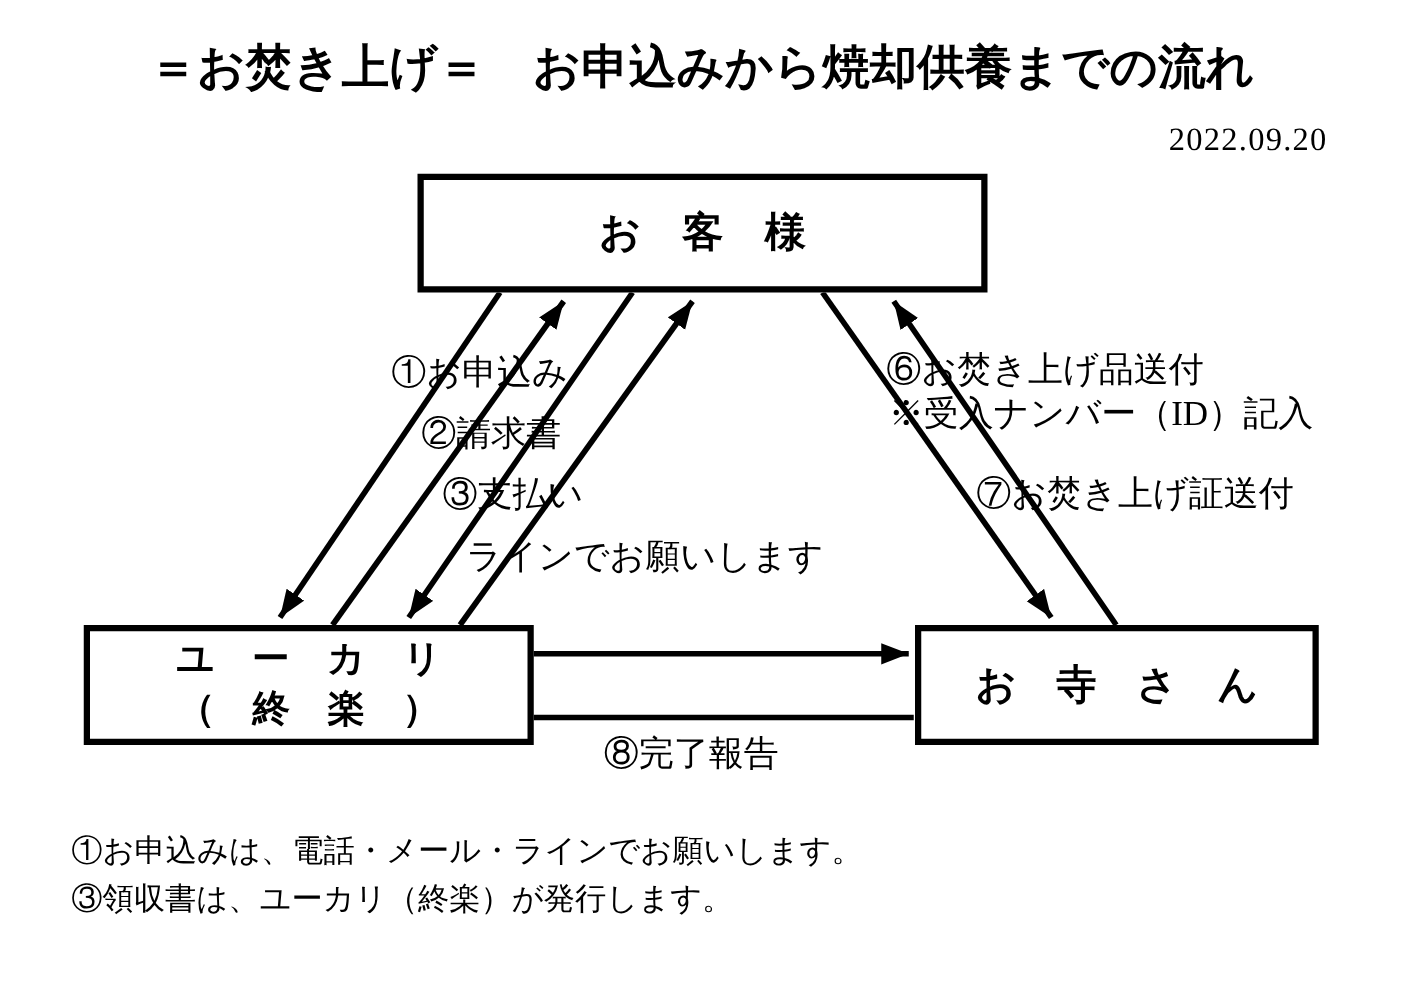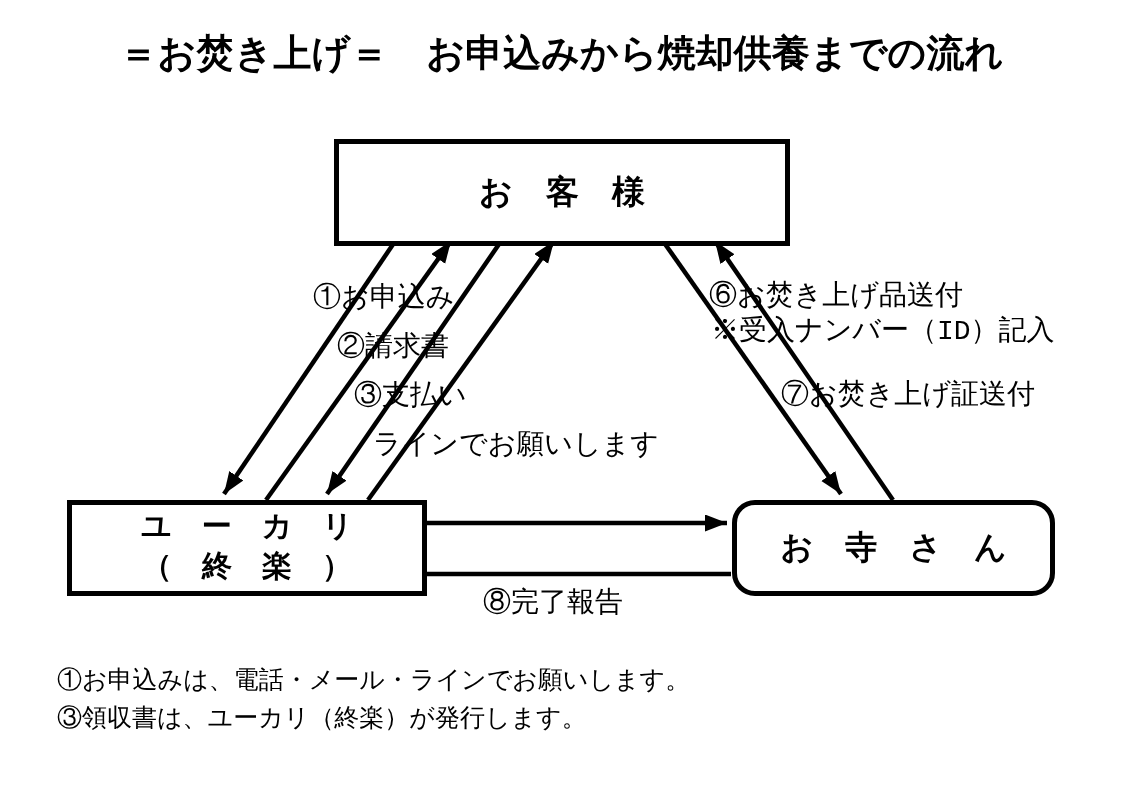--- a/index.html
+++ b/index.html
@@ -1,40 +1,40 @@
 <!DOCTYPE html>
 <html><head>
 <meta charset="utf-8">
 <style>
   html,body { margin:0; padding:0; background:#fff; }
   .page {
     position:relative; width:1123px; height:794px;
     background:#ffffff; color:#000;
-    font-family:Liberation Mono, monospace;
+    font-family:Liberation Serif, serif;
     overflow:hidden;
   }
   .title {
     position:absolute; top:28px; left:0; width:100%;
     text-align:center; font-size:38px; font-weight:bold;
     white-space:nowrap; letter-spacing:0px;
   }
   .date {
     position:absolute; top:97px; left:935px;
     font-size:26px; font-weight:normal; letter-spacing:1px;
   }
   .node {
     position:absolute; box-sizing:border-box;
     border:5px solid #000; background:#fff;
     display:flex; align-items:center; justify-content:center;
     font-weight:bold; text-align:center; white-space:nowrap;
   }
-  .node-customer { left:334px; top:139px; width:456px; height:107px; font-size:33px; }
+  .node-customer { left:334px; top:139px; width:456px; height:95px; font-size:33px; }
   .node-yukari   { left:67px;  top:500px; width:360px; height:96px; font-size:30px;
                    flex-direction:column; line-height:40px; }
-  .node-temple   { left:732px; top:500px; width:323px; height:96px; font-size:32px;border-radius:23px; }
+  .node-temple   { left:732px; top:500px; width:323px; height:96px; font-size:32px; }
   svg.arrows { position:absolute; left:0; top:0; width:1123px; height:794px; }
   svg.arrows line { stroke:#000; stroke-width:4.5; }
   .edge-label {
     position:absolute; font-size:28px; line-height:30px;
     white-space:nowrap; color:#000;
   }
   .lbl-e1 { left:313px; top:284px; }
   .lbl-e2 { left:337px; top:333px; }
   .lbl-e3 { left:354px; top:382px; }
   .lbl-e5 { left:373px; top:431px; }
@@ -48,20 +48,21 @@
     font-size:25px; line-height:38px; white-space:nowrap;
   }
   .notes div { height:38px; }
 </style>
 </head>
 <body>
 
 <div class="page">
 
   <div class="title">＝お焚き上げ＝　お申込みから焼却供養までの流れ</div>
+  <div class="date">2022.09.20</div>
 
   <svg class="arrows" viewBox="0 0 1123 794" xmlns="http://www.w3.org/2000/svg">
     <defs>
       <marker id="ah" markerUnits="userSpaceOnUse" markerWidth="26" markerHeight="19" refX="22" refY="8.5" orient="auto">
         <path d="M0,0 L22,8.5 L0,17 z" fill="#000"></path>
       </marker>
     </defs>
 
     <line x1="400" y1="234" x2="224" y2="494" marker-end="url(#ah)"></line>
     <line x1="266" y1="500" x2="451" y2="241" marker-end="url(#ah)"></line>

